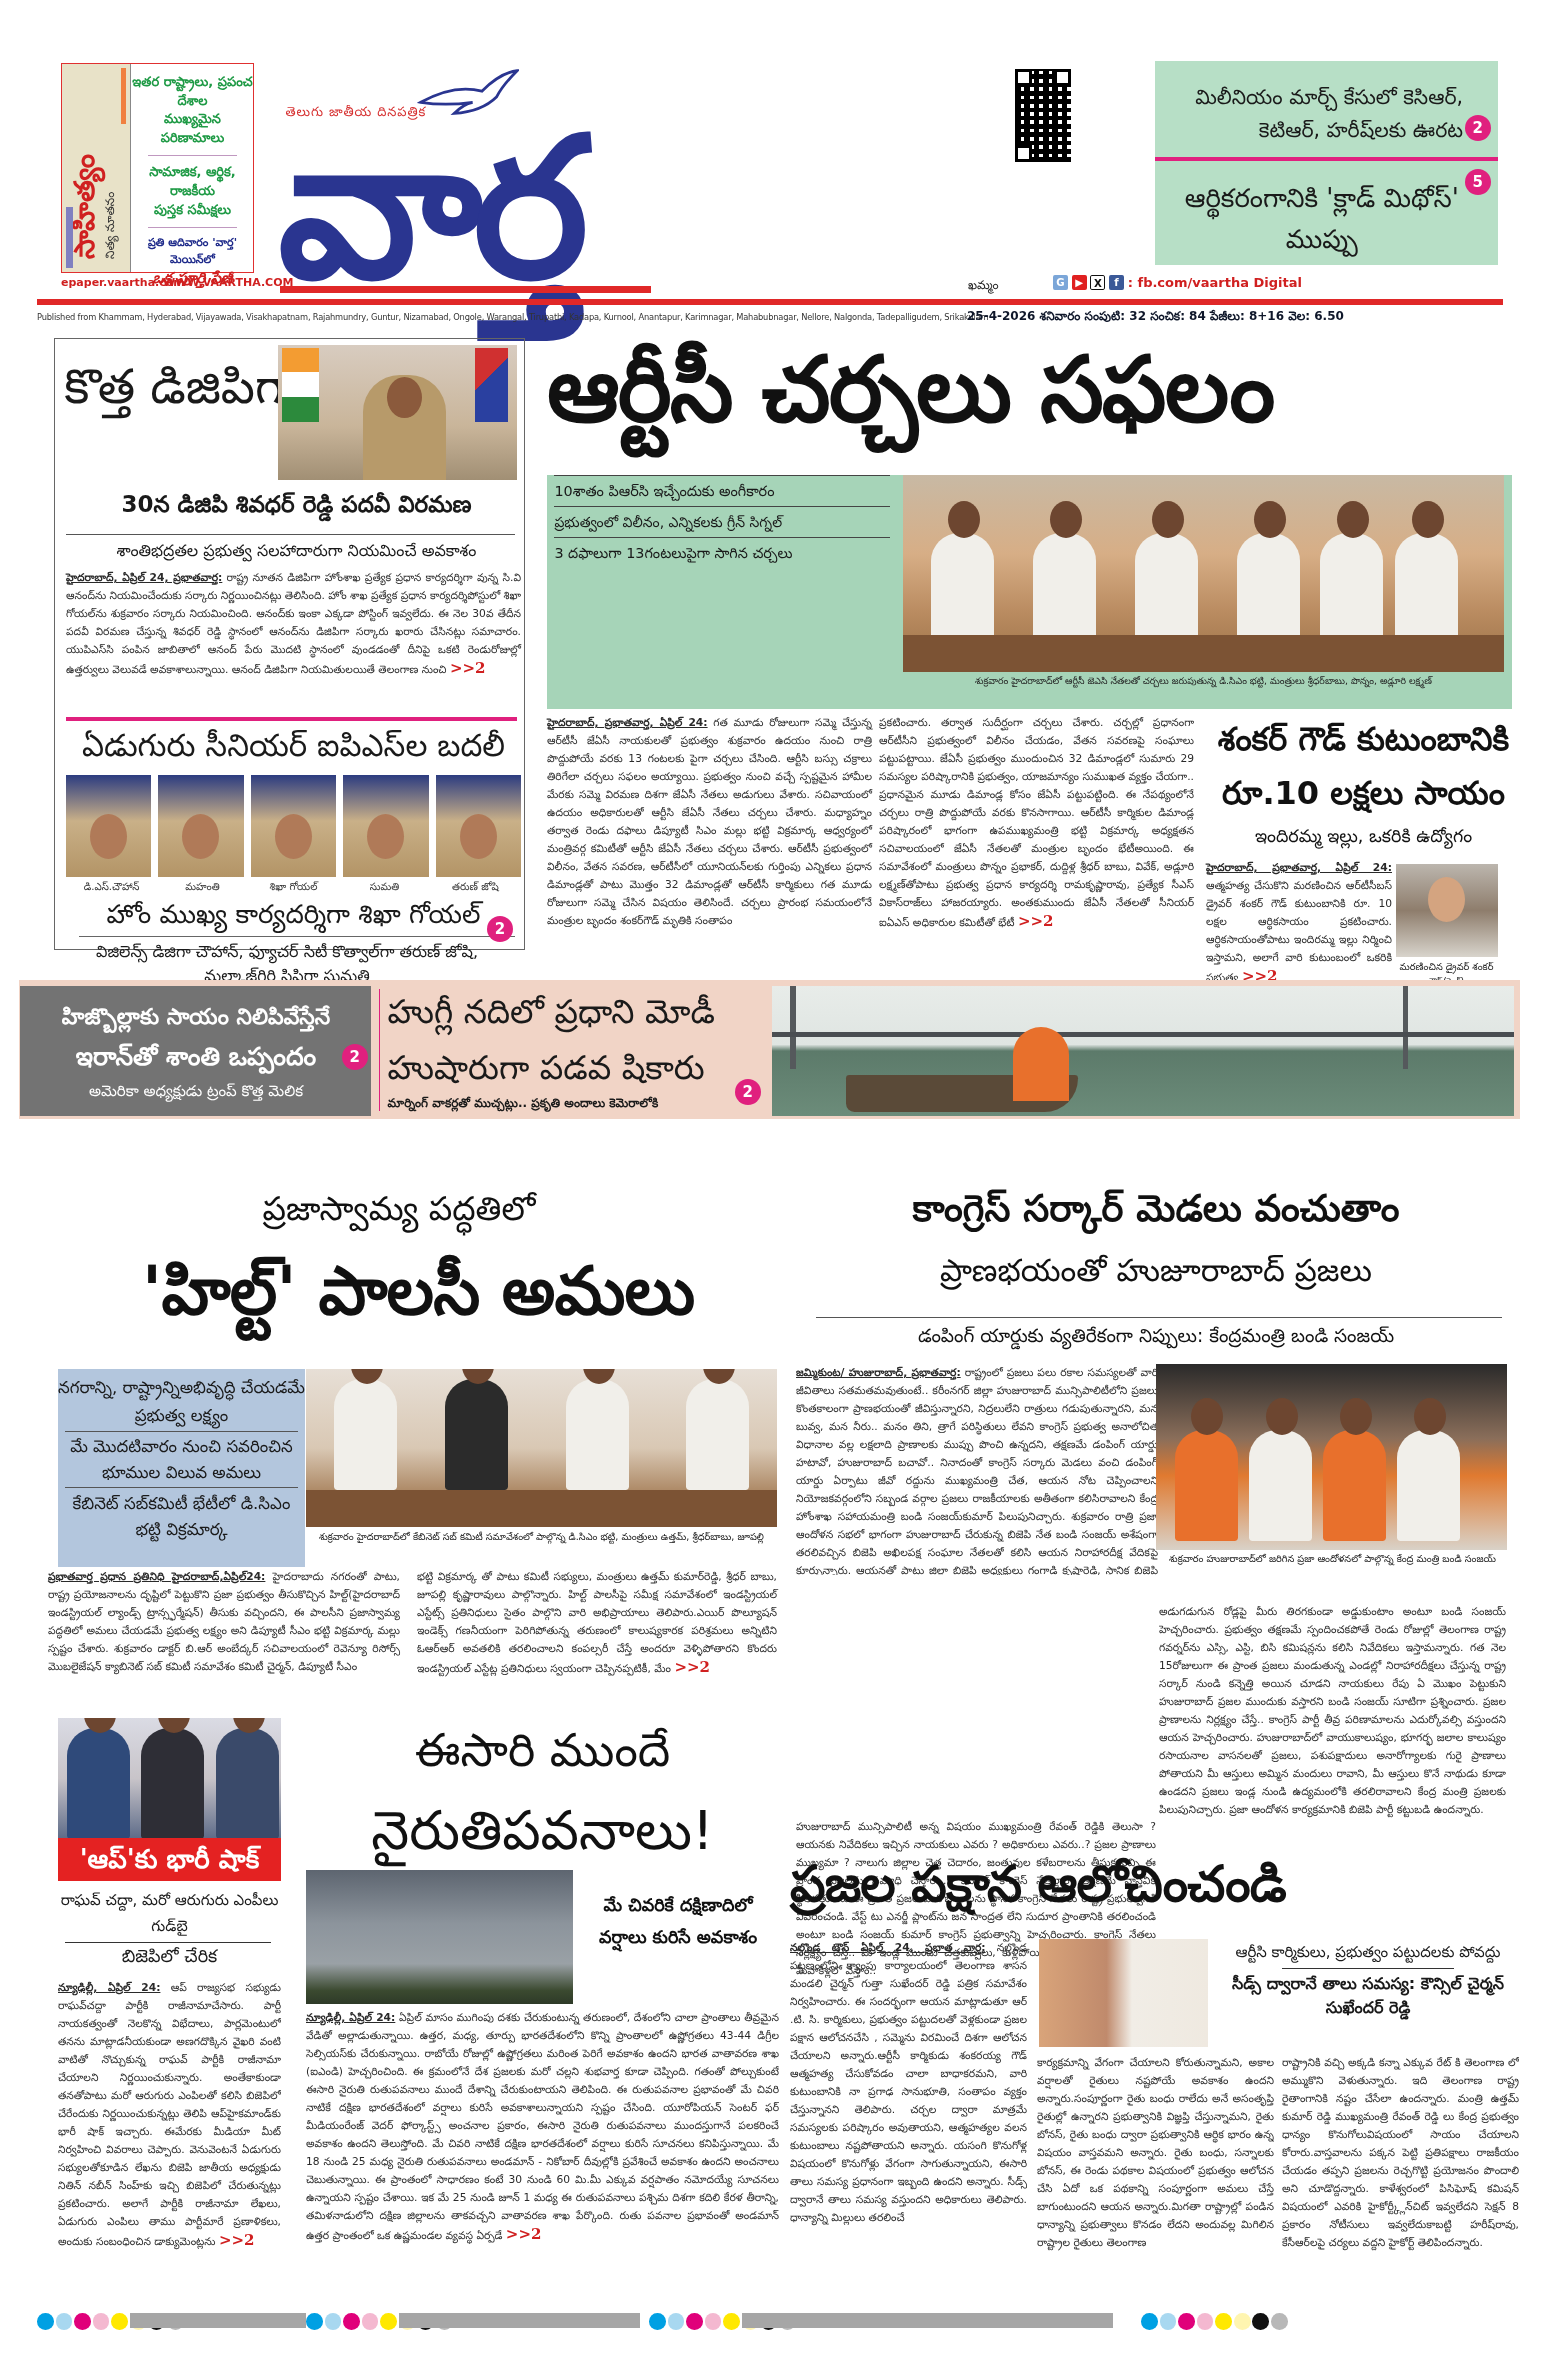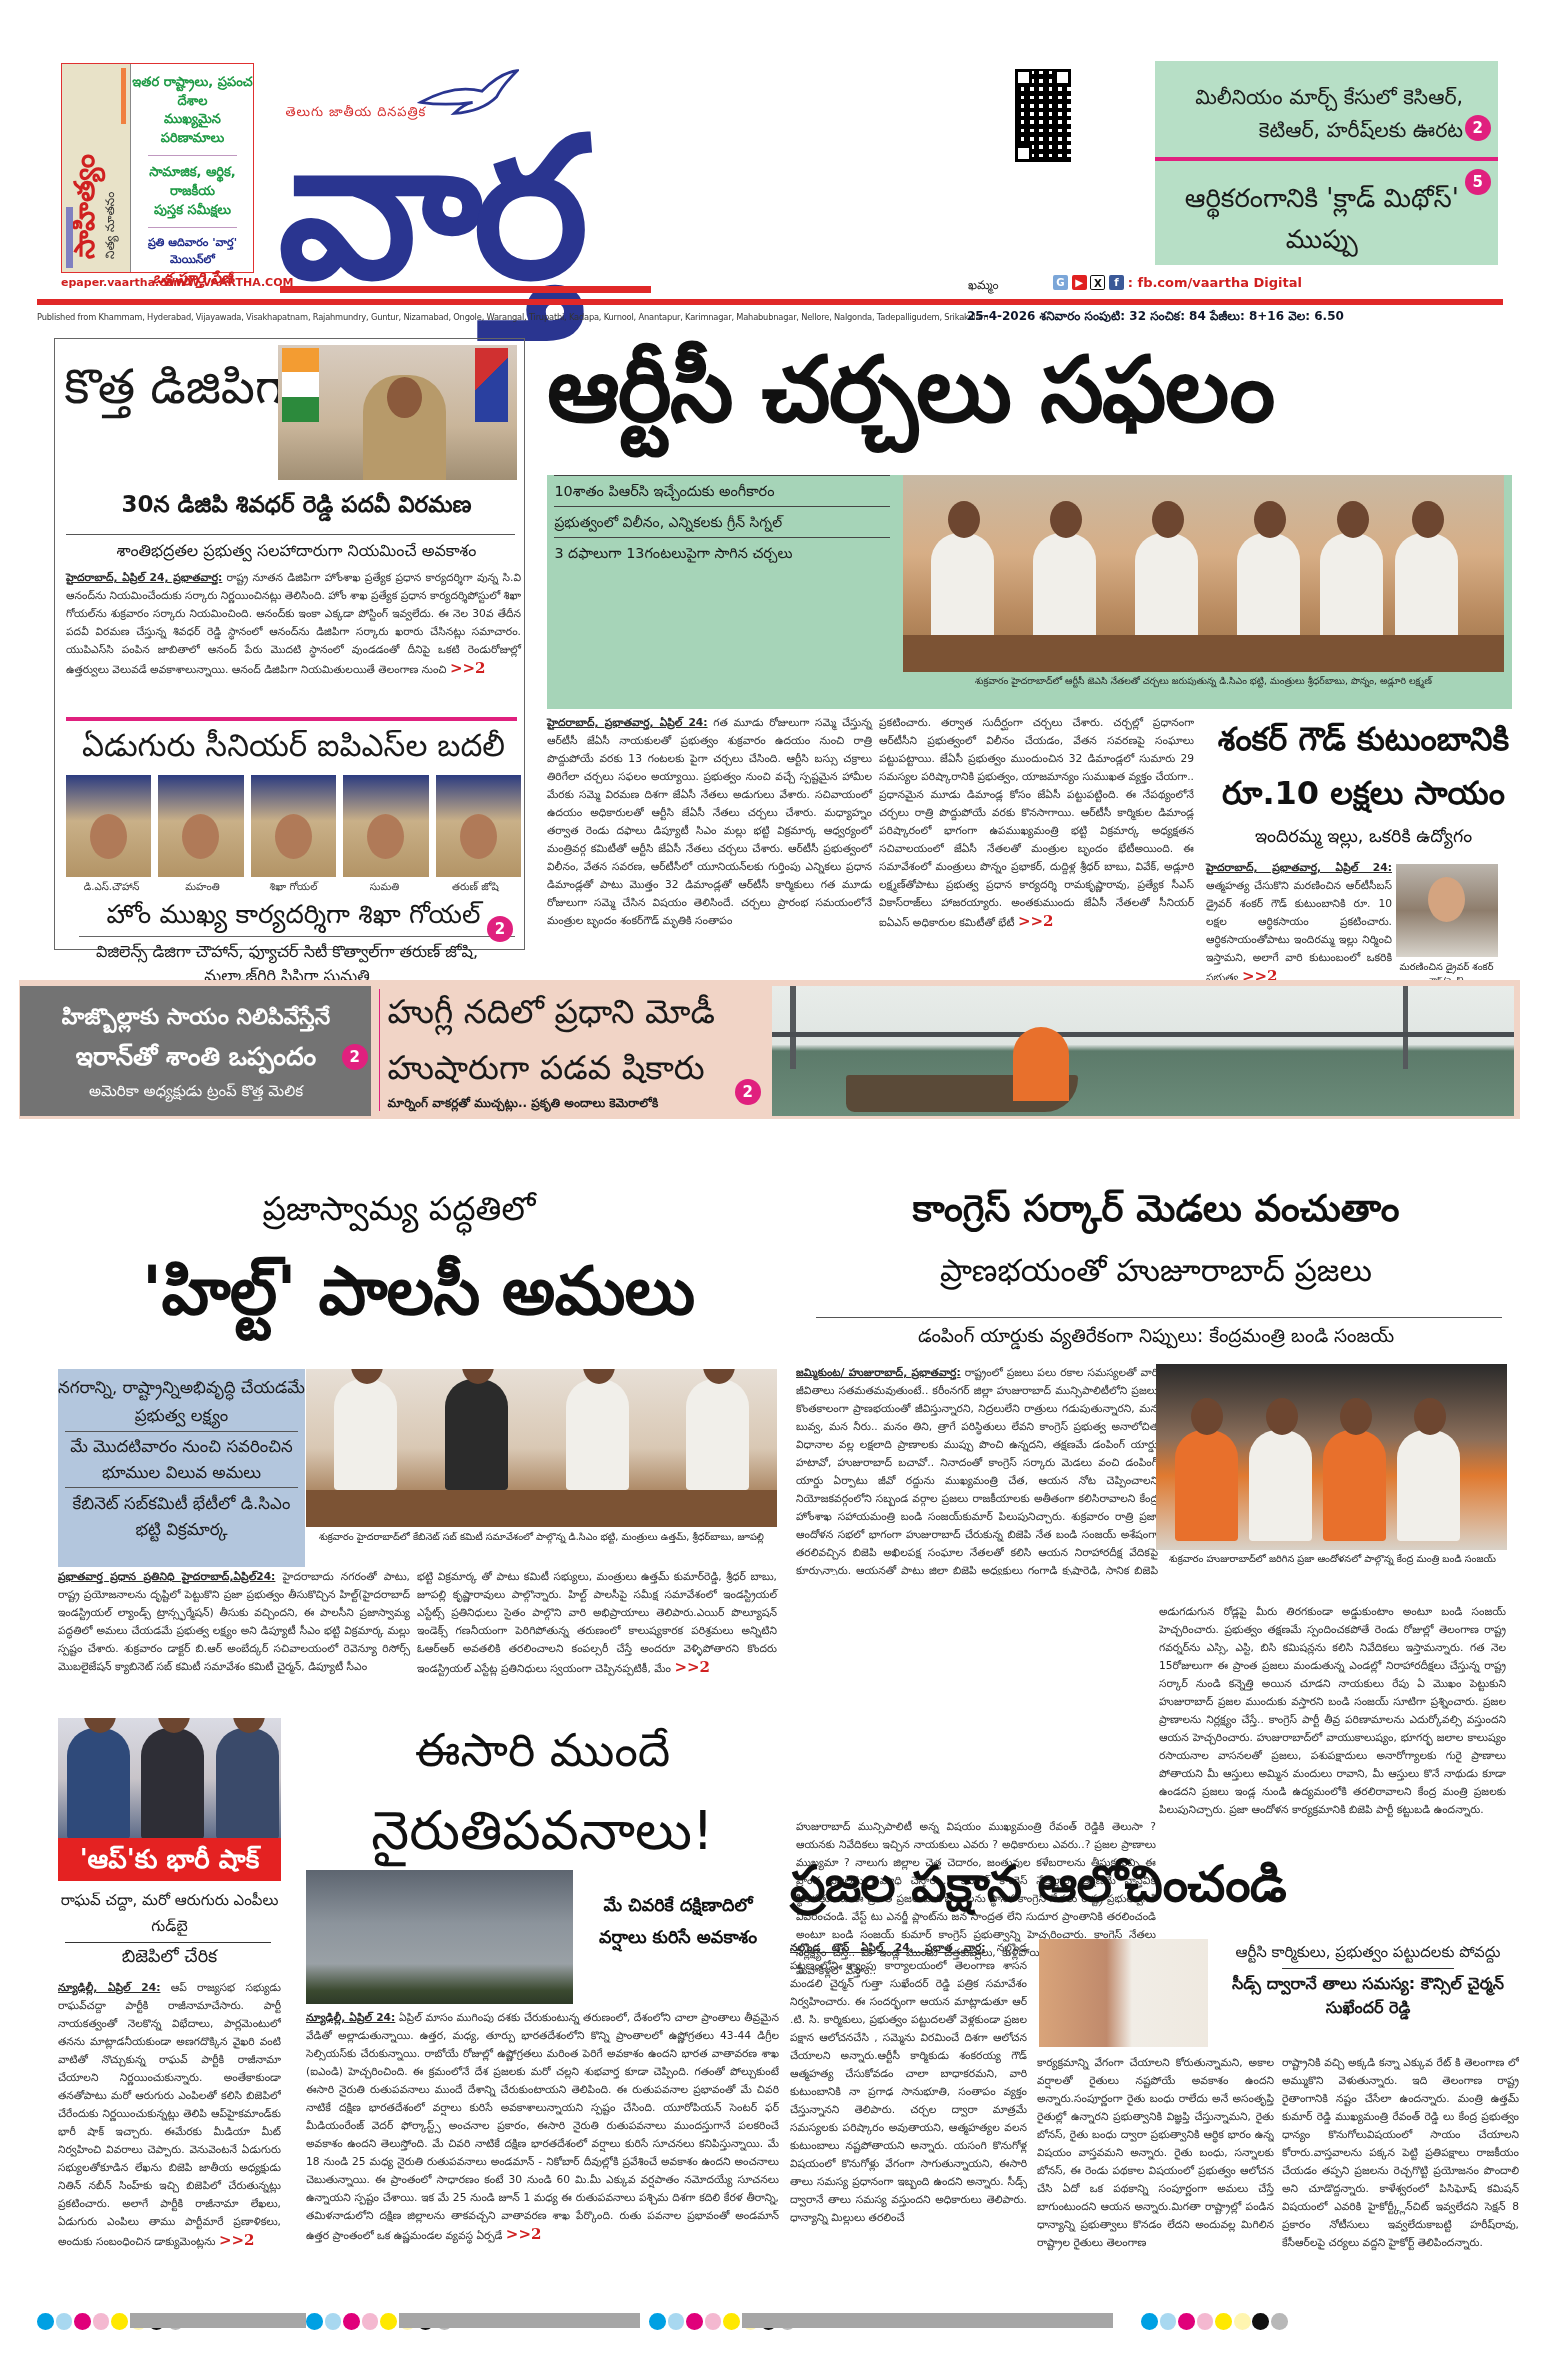--- a/index.html
+++ b/index.html
@@ -119,21 +119,21 @@
 
   
   .hilt-kicker { left: 56px; top: 1189px; width: 686px; font-size: 33px; text-align: center; color: #111; }
   .hilt-head { left: 56px; top: 1252px; width: 724px; font-size: 67px; font-weight: bold; text-align: center; color: #111; letter-spacing: -0.9px; }
   .hilt-blue { left: 58px; top: 1369px; width: 247px; height: 198px; background: #b3c6dd; }
   .hilt-blue .d1 { font-size: 16.7px; line-height: 28px; text-align: center; padding-top: 3.7px; }
   .hilt-blue .rule { width: 94%; margin: 1.9px auto; height: 0.9px; background: #555; }
   .hilt-blue .d2 { font-size: 16.7px; line-height: 26px; text-align: center; }
   .hilt-photo { left: 306px; top: 1369px; width: 471px; height: 158px; background: linear-gradient(180deg, #e7dfd6 0%, #d9c8b4 50%, #a9835e 80%, #8a6443 100%); overflow: hidden; }
   .hilt-cap { left: 306px; top: 1529px; width: 471px; text-align: center; font-size: 9.7px; line-height: 16.7px; }
-  .hilt-col1 { left: 58px; top: 1568px; width: 352px; }
+  .hilt-col1 { left: 48px; top: 1568px; width: 352px; }
   .hilt-col2 { left: 417px; top: 1568px; width: 360px; }
 
   
   .cong-head { left: 794px; top: 1187px; width: 724px; font-size: 37px; font-weight: bold; text-align: center; color: #111; }
   .cong-sub { left: 794px; top: 1252px; width: 724px; font-size: 31px; text-align: center; color: #111; }
   .cong-rule { left: 816px; top: 1317px; width: 686px; height: 0.9px; background: #555; }
   .cong-sub2 { left: 794px; top: 1325px; width: 724px; font-size: 18.6px; text-align: center; color: #111; }
   .cong-col1 { left: 796px; top: 1364px; width: 362px; }
   .cong-photo { left: 1156px; top: 1364px; width: 351px; height: 186px; background: linear-gradient(180deg, #2a2a2a 0%, #8a6e5a 40%, #e07a30 60%, #d9d2c8 100%); overflow: hidden; }
   .cong-cap { left: 1159px; top: 1551px; width: 347px; text-align: center; font-size: 9.7px; line-height: 16.7px; }

